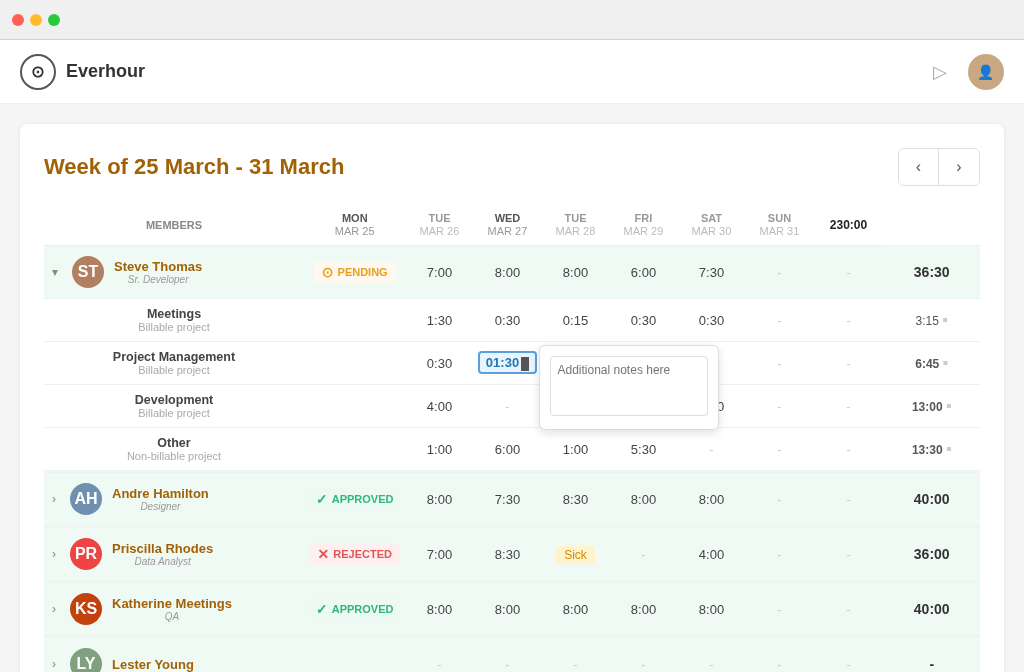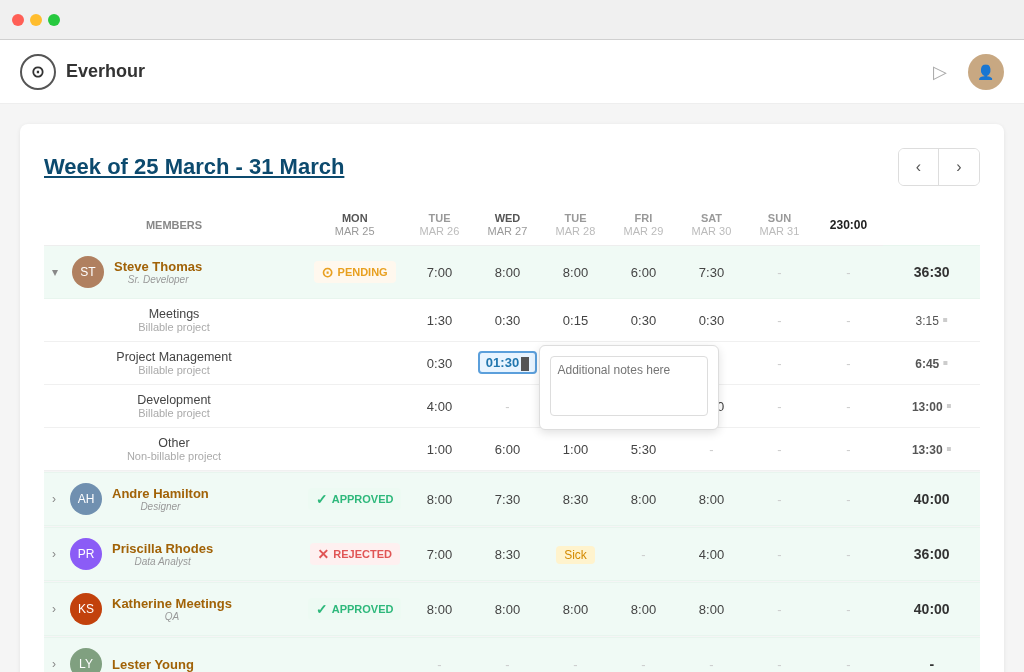--- a/index.html
+++ b/index.html
@@ -93,22 +93,21 @@
 
     .week-header {
       display: flex;
       align-items: center;
       justify-content: space-between;
       margin-bottom: 20px;
     }
     .week-title {
       font-size: 22px;
       font-weight: 700;
-      color: #0c4a6e;
-      text-decoration: underline;
+      color: #a16207;
     }
     .nav-btns {
       display: flex;
       gap: 0;
       border: 1px solid #ddd;
       border-radius: 6px;
       overflow: hidden;
     }
     .nav-btn {
       background: #fff;
@@ -166,21 +165,21 @@
     .member-info {
       display: flex;
       align-items: center;
       gap: 10px;
     }
     .member-avatar {
       width: 32px; height: 32px; border-radius: 50%;
       background: #c8b090;
       flex-shrink: 0;
       display: flex; align-items: center; justify-content: center;
-      font-size: 12px; color: #fff; font-weight: 400;
+      font-size: 16px; color: #fff; font-weight: 700;
       overflow: hidden;
     }
     .member-name { font-weight: 600; font-size: 13px; color: #a16207; }
     .member-role { font-size: 10px; color: #999; font-style: italic; }
     .expand-btn {
       background: none;
       border: none;
       cursor: pointer;
       color: #888;
       font-size: 12px;
@@ -199,21 +198,21 @@
     .status-pending { color: #e8a020; background: #fff8ee; }
     .status-approved { color: #2db87b; background: #edfaf3; }
     .status-rejected { color: #e05555; background: #fef0f0; }
 
     
     .project-row td {
       padding: 8px 4px;
       border-bottom: 1px solid #f0f0f0;
       color: #555;
     }
-    .project-name { font-weight: 400; font-size: 12.5px; color: #444; }
+    .project-name { font-weight: 700; font-size: 12.5px; color: #444; }
     .project-type { font-size: 11px; color: #aaa; }
     .project-label { text-align: left; }
 
     .time-cell {
       color: #444;
       font-size: 13px;
     }
     .time-cell.muted { color: #ccc; }
 
     .total-col {
@@ -496,21 +495,21 @@
             <td class="sat-sun"><span class="time-cell muted">-</span></td>
     <td class="total-col">40:00</td>
   </tr>
           <tr class="separator-row">
             <td colspan="10" style="height:2px;background:#f5f5f5;padding:0"></td>
           </tr>
           <tr class="member-row">
     <td class="col-member">
       <div class="member-info">
         <button class="expand-btn">›</button>
-        <div class="member-avatar" style="background:#8b5cf6">PR</div>
+        <div class="member-avatar" style="background:#ef4444">PR</div>
         <div>
           <div class="member-name">Priscilla Rhodes</div>
           <div class="member-role">Data Analyst</div>
         </div>
       </div>
     </td>
     <td><span class="status-badge status-rejected">
     <span style="color:#e05555;font-size:14px">✕</span>
     REJECTED
   </span></td>

